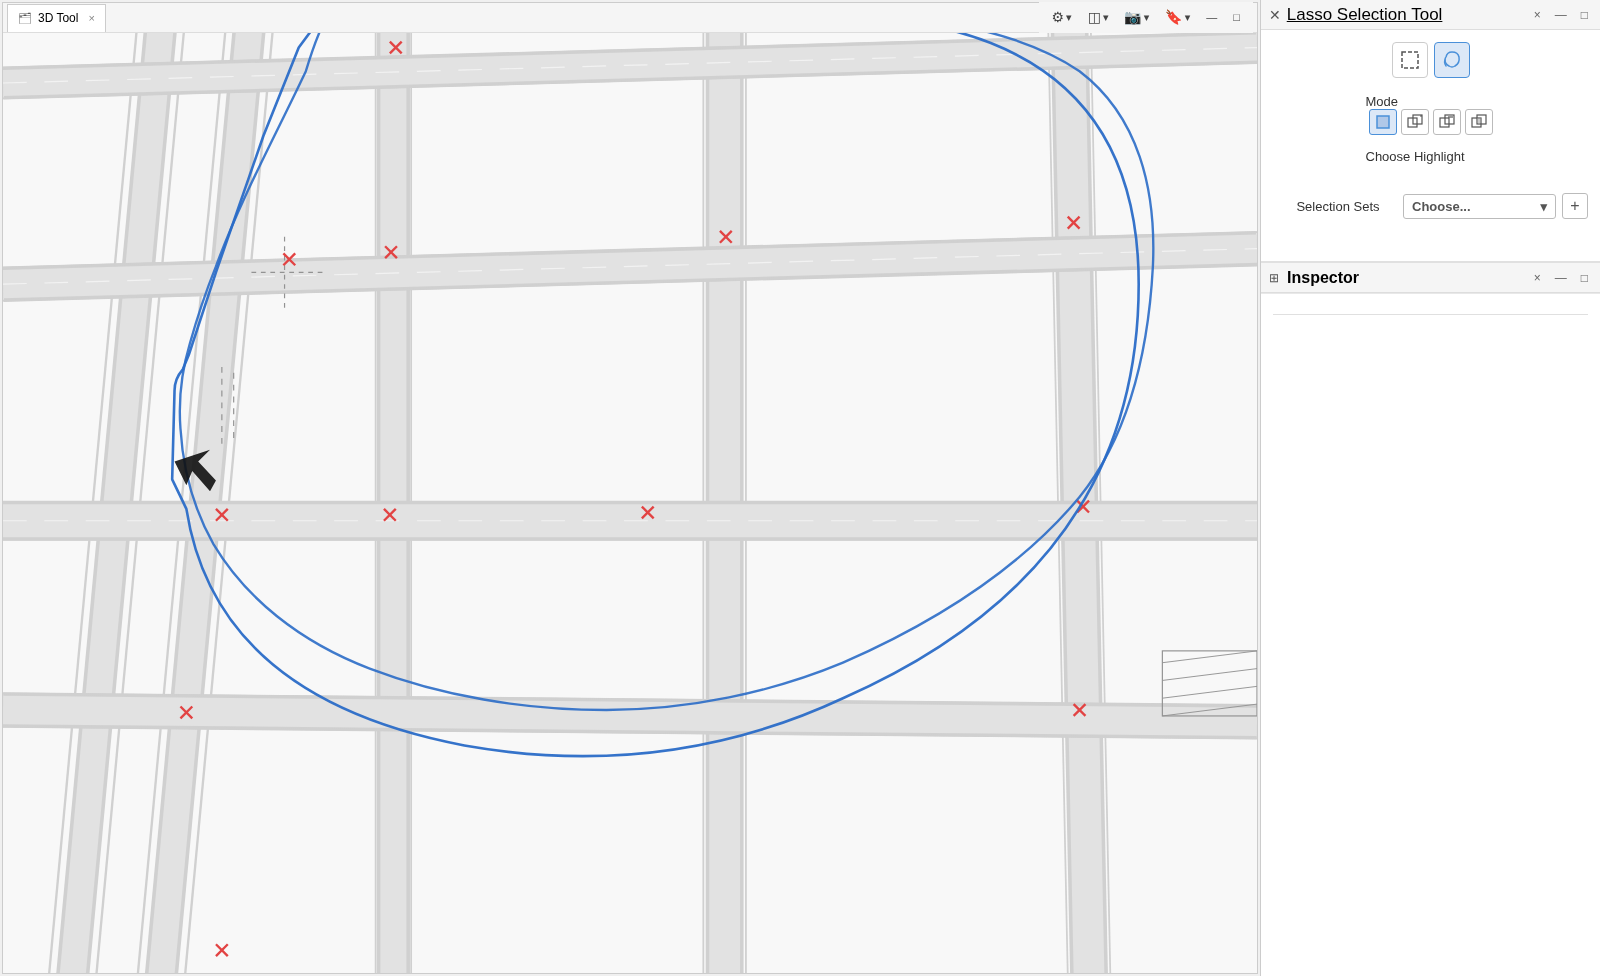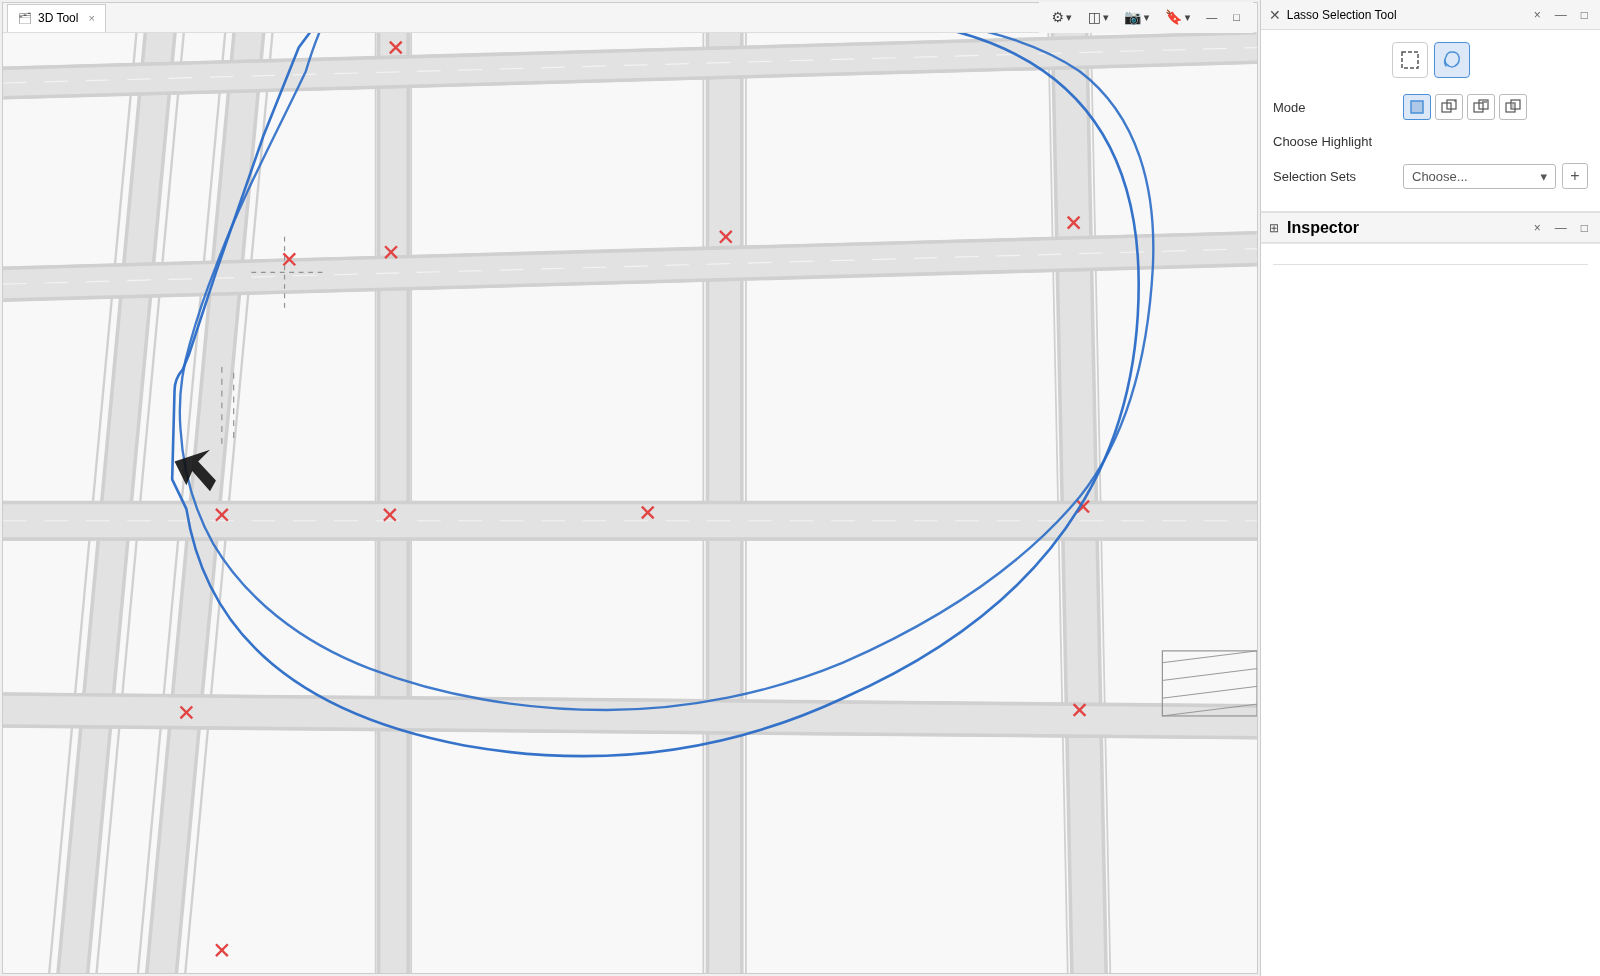--- a/index.html
+++ b/index.html
@@ -32,33 +32,33 @@
     .map-svg { position: absolute; top: 0; left: 0; width: 100%; height: 100%; }
 
     
     .right-panel { width: 340px; display: flex; flex-direction: column; border-left: 1px solid #ccc; background: #fff; }
 
     
     .tool-panel { border-bottom: 2px solid #e0e0e0; }
 
     .tool-panel-header { display: flex; align-items: center; background: #f5f5f5; border-bottom: 1px solid #ddd; height: 30px; padding: 0 8px; gap: 6px; }
 
-    .tool-panel-title { font-size: 12px; font-weight: 500; flex: 1; }
+    .tool-panel-title { font-size: 17px; font-weight: 500; flex: 1; text-decoration: underline; }
 
     .panel-header-btn { background: none; border: none; cursor: pointer; font-size: 12px; color: #666; padding: 2px 4px; }
 
     .tool-panel-content { padding: 12px; }
 
     .tool-icons-row { display: flex; align-items: center; gap: 6px; margin-bottom: 16px; justify-content: center; }
 
     .tool-icon-btn { width: 36px; height: 36px; display: flex; align-items: center; justify-content: center; border: 1px solid #ccc; border-radius: 4px; cursor: pointer; background: #fff; font-size: 16px; }
 
     .tool-icon-btn.active { background: #dce8f7; border-color: #4a90d9; }
 
-    .prop-row { display: flex; align-items: center; margin-bottom: 14px; }
+    .prop-row { display: flex; align-items: center; margin-bottom: 14px; flex-direction: column; }
 
     .prop-label { width: 130px; font-size: 13px; color: #333; }
 
     .prop-value { flex: 1; }
 
     .mode-buttons { display: flex; gap: 4px; }
 
     .mode-btn { width: 28px; height: 26px; display: flex; align-items: center; justify-content: center; border: 1px solid #bbb; border-radius: 3px; cursor: pointer; background: #fff; font-size: 13px; }
 
     .mode-btn.active { background: #dce8f7; border-color: #4a90d9; }
@@ -69,23 +69,23 @@
     .toggle input { opacity: 0; width: 0; height: 0; }
 
     .toggle-slider { position: absolute; cursor: pointer; top: 0; left: 0; right: 0; bottom: 0; background: #ccc; border-radius: 20px; transition: 0.3s; }
 
     .toggle-slider:before { position: absolute; content: ""; height: 14px; width: 14px; left: 3px; bottom: 3px; background: white; border-radius: 50%; transition: 0.3s; }
 
     input:checked + .toggle-slider { background: #4a90d9; }
     input:checked + .toggle-slider:before { transform: translateX(16px); }
 
     
-    .selection-sets-row { display: flex; align-items: center; margin-bottom: 10px; }
-
-    .sets-dropdown { flex: 1; display: flex; align-items: center; border: 1px solid #bbb; border-radius: 3px; background: #fff; padding: 4px 8px; cursor: pointer; justify-content: space-between; font-size: 13px; color: #555; }
+    .selection-sets-row { display: flex; align-items: center; margin-bottom: 30px; text-align: center; }
+
+    .sets-dropdown { flex: 1; display: flex; align-items: center; border: 1px solid #bbb; border-radius: 3px; background: #fff; padding: 4px 8px; cursor: pointer; justify-content: space-between; font-size: 13px; color: #555; font-weight: bold; }
 
     .sets-add-btn { width: 26px; height: 26px; display: flex; align-items: center; justify-content: center; border: 1px solid #bbb; border-radius: 3px; background: #fff; cursor: pointer; font-size: 16px; color: #555; margin-left: 6px; }
 
     
     .inspector-panel { flex: 1; display: flex; flex-direction: column; }
 
     .inspector-header { display: flex; align-items: center; background: #f5f5f5; border-bottom: 1px solid #ddd; height: 30px; padding: 0 8px; gap: 6px; }
 
     .inspector-title { font-size: 16px; font-weight: 600; flex: 1; }
 

